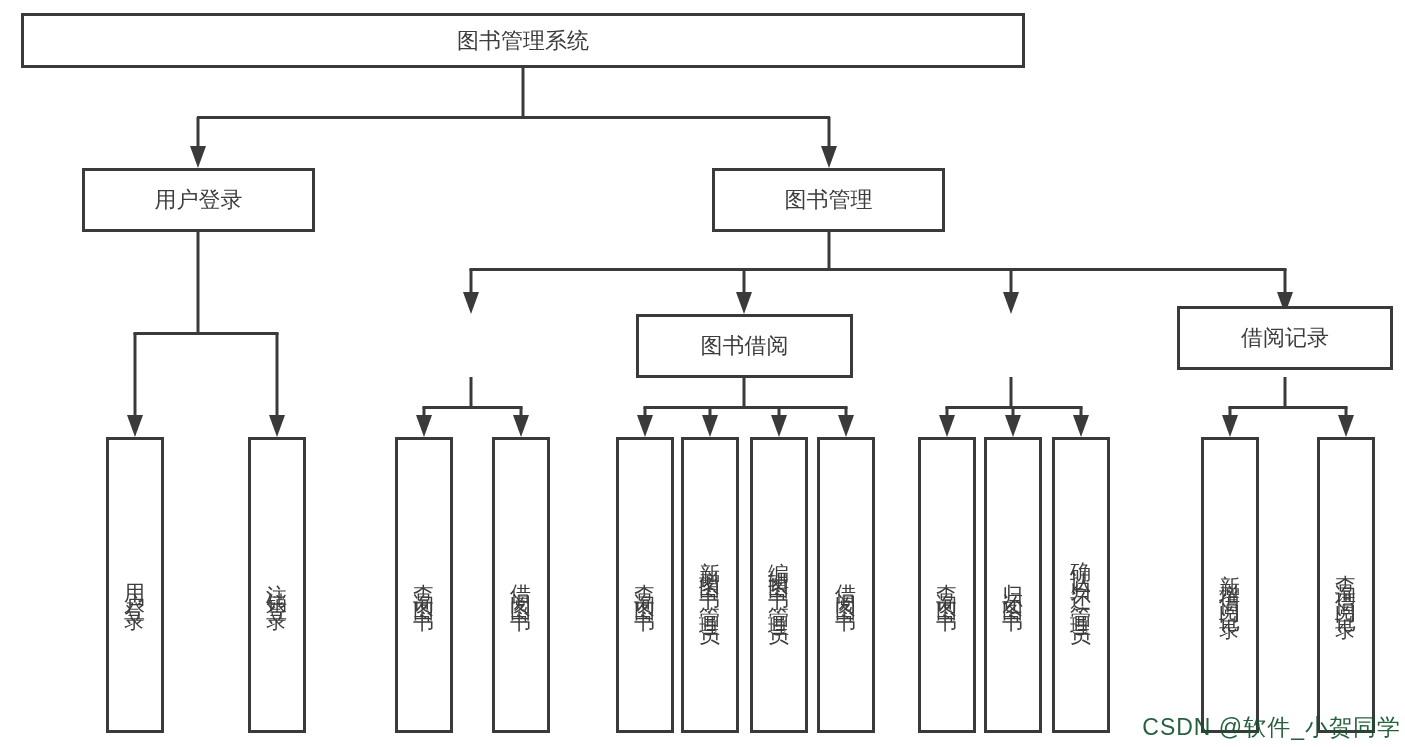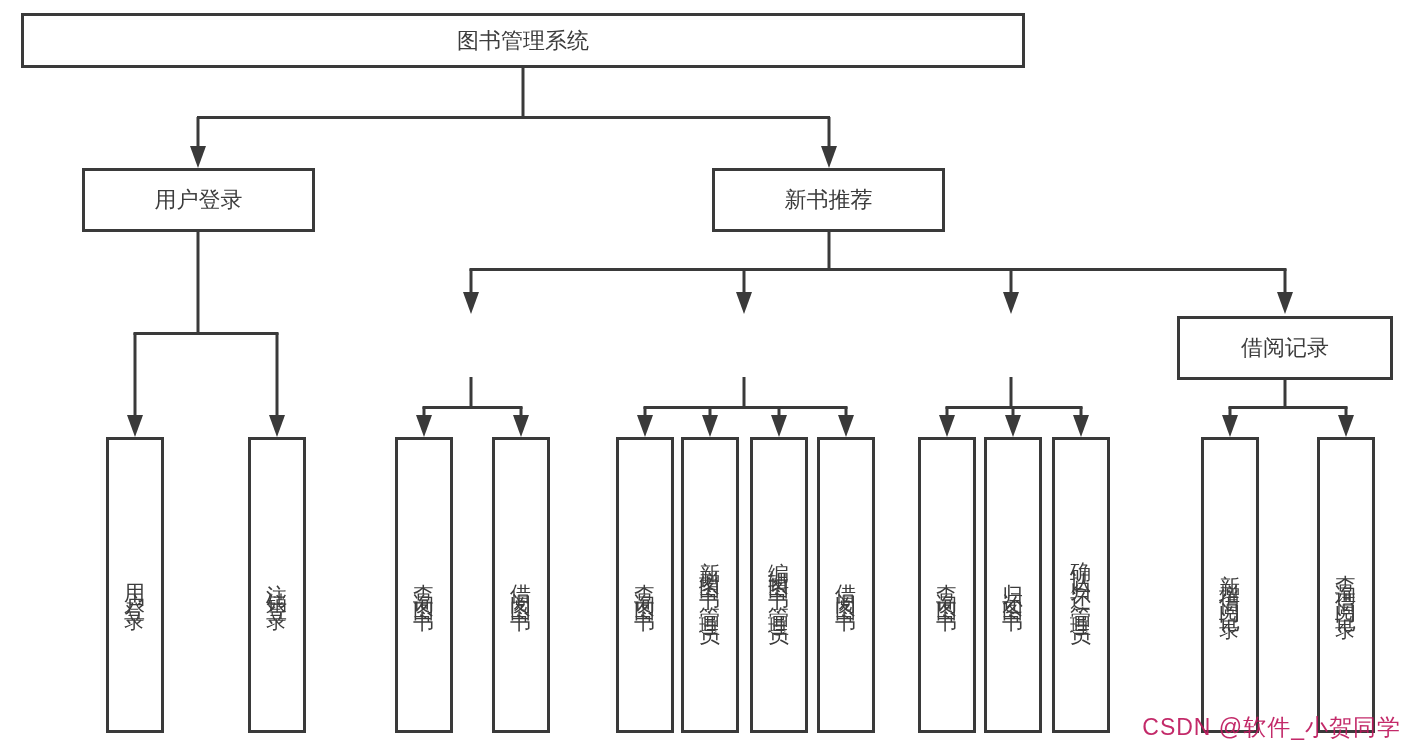--- a/index.html
+++ b/index.html
@@ -15,21 +15,21 @@
     color:#3c3c3c;font-size:22px;
   }
   .node span{white-space:nowrap;}
   .leaf .vtext{
     writing-mode:vertical-rl;text-orientation:mixed;
     font-size:21px;line-height:1;letter-spacing:9px;
     white-space:nowrap;color:#3c3c3c;
   }
   .watermark{
     position:absolute;right:4px;bottom:4px;z-index:3;
-    font-size:23px;color:#be185d;opacity:.92;letter-spacing:1px;
+    font-size:23px;color:#14532d;opacity:.92;letter-spacing:1px;
   }
 </style>
 </head>
 <body>
 
 <div class="canvas">
 
   <svg class="wires" width="1405" height="747" viewBox="0 0 1405 747">
     <g fill="none" stroke="#3a3a3a" stroke-width="3">
       <path d="M523 68 V119"></path>
@@ -101,24 +101,27 @@
   </svg>
 
   <div class="node" style="left:21px;top:13px;width:1004px;height:55px">
     <span>图书管理系统</span>
   </div>
 
   <div class="node" style="left:82px;top:168px;width:233px;height:64px">
     <span>用户登录</span>
   </div>
   <div class="node" style="left:712px;top:168px;width:233px;height:64px">
-    <span>新书推荐</span>
+    <span>图书管理</span>
   </div>
 
-  <div class="node" style="left:1177px;top:316px;width:216px;height:64px">
+  <div class="node" style="left:636px;top:314px;width:217px;height:64px">
+    <span>图书借阅</span>
+  </div>
+  <div class="node" style="left:1177px;top:306px;width:216px;height:64px">
     <span>借阅记录</span>
   </div>
 
   <div class="node leaf" style="left:106px;top:437px;width:58px;height:296px">
     <span class="vtext">用户登录</span>
   </div>
   <div class="node leaf" style="left:248px;top:437px;width:58px;height:296px">
     <span class="vtext">注销登录</span>
   </div>
 

